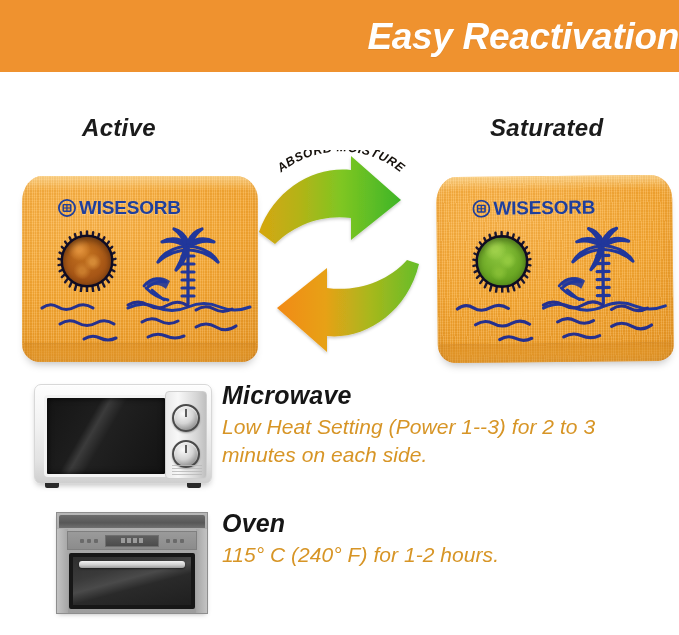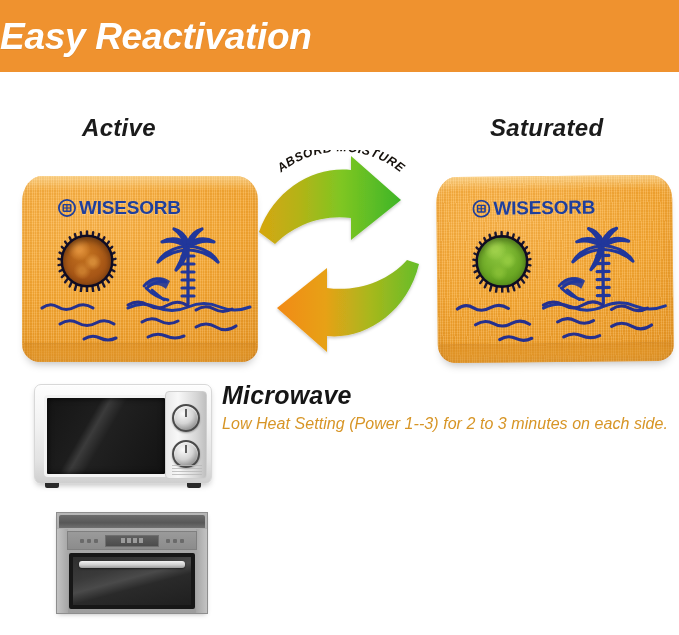--- a/index.html
+++ b/index.html
@@ -18,21 +18,21 @@
 
   
   #header-banner {
     position: absolute;
     left: 0; top: 0;
     width: 679px;
     height: 72px;
     background: #ef922f;
     display: flex;
     align-items: center;
-    justify-content: flex-start;
+    justify-content: flex-end;
   }
   #header-title {
     color: #ffffff;
     font-family: "Liberation Sans", sans-serif;
     font-size: 37px;
     font-weight: bold;
     font-style: italic;
     letter-spacing: -0.3px;
     line-height: 1;
     text-shadow: 0 1px 0 rgba(0,0,0,0.07);
@@ -198,21 +198,21 @@
   .instruction-heading {
     font-size: 25px;
     font-weight: bold;
     font-style: italic;
     color: #161616;
     letter-spacing: 0.2px;
     margin: 0 0 5px 0;
     line-height: 1.05;
   }
   .instruction-detail {
-    font-size: 16px;
+    font-size: 21px;
     font-style: italic;
     color: #d79526;
     line-height: 1.32;
     margin: 0;
     letter-spacing: 0.05px;
   }
 
   
   .microwave {
     position: absolute;
@@ -648,13 +648,17 @@
             <b></b>
             <b></b>
             <b></b>
           </div>
       </div>
       <div class="door">
         <div class="handle"></div>
       </div>
     </div>
   </div>
+  <div class="instruction-text">
+    <div class="instruction-heading">Oven</div>
+    <div class="instruction-detail">115° C (240° F) for 1-2 hours.</div>
+  </div>
 </div>
 
 </body></html>

